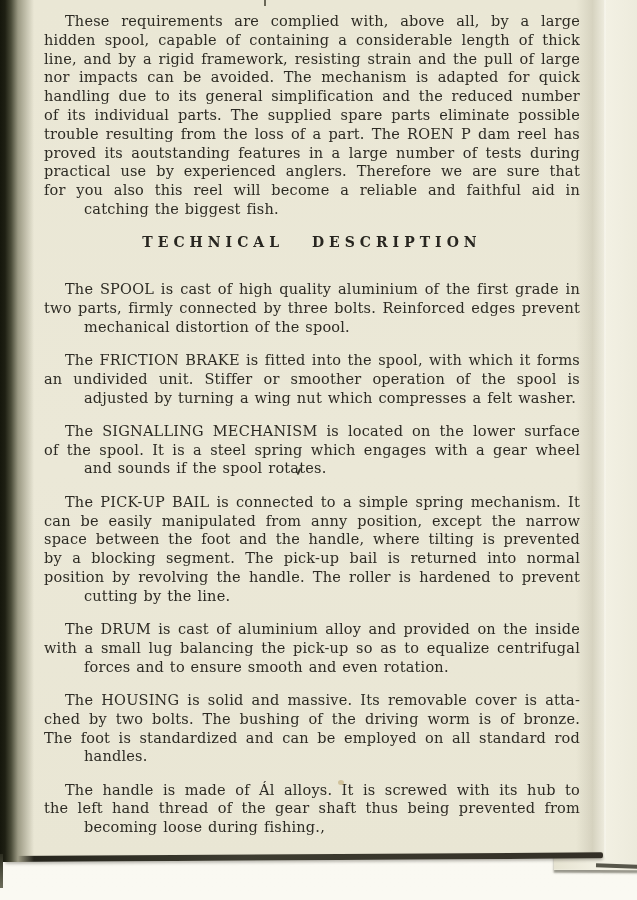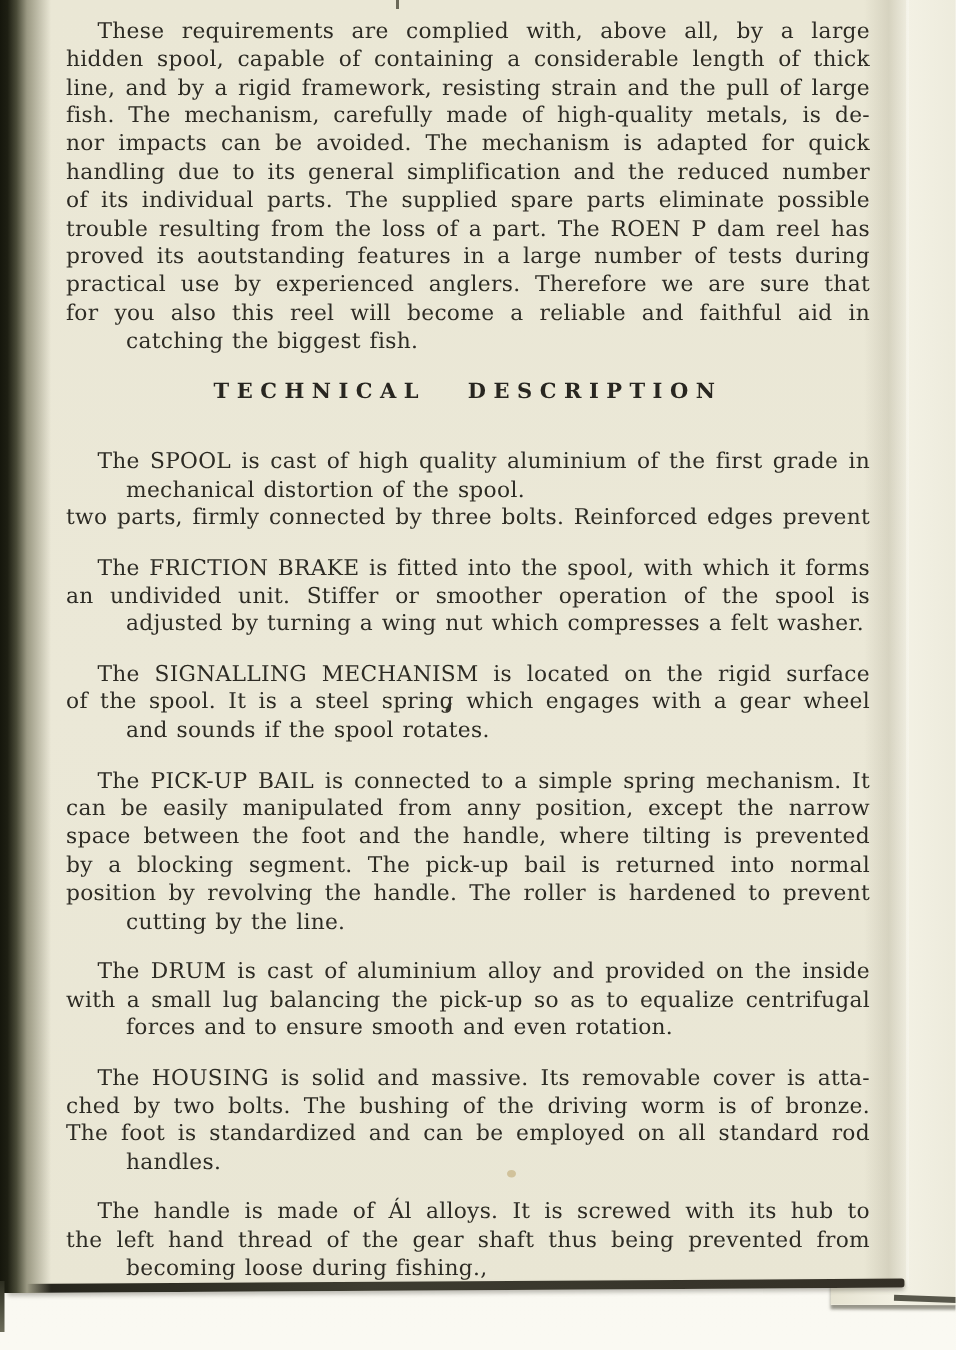--- a/index.html
+++ b/index.html
@@ -93,50 +93,49 @@
   <div class="under-bottom-edge"></div>
 
   <div class="page">
     <div class="text">
 
       <p class="para">
         </p>
         <div class="ln first">These requirements are complied with, above all, by a large</div>
         <div class="ln">hidden spool, capable of containing a considerable length of thick</div>
         <div class="ln">line, and by a rigid framework, resisting strain and the pull of large</div>
-        <div class="ln">fish. The mechanism, carefully made of high-quality metals, is de-</div>
         <div class="ln">nor impacts can be avoided. The mechanism is adapted for quick</div>
         <div class="ln">handling due to its general simplification and the reduced number</div>
         <div class="ln">of its individual parts. The supplied spare parts eliminate possible</div>
         <div class="ln">trouble resulting from the loss of a part. The ROEN P dam reel has</div>
         <div class="ln">proved its aoutstanding features in a large number of tests during</div>
         <div class="ln">practical use by experienced anglers. Therefore we are sure that</div>
         <div class="ln">for you also this reel will become a reliable and faithful aid in</div>
         <div class="ln last">catching the biggest fish.</div>
       <p></p>
 
       <h2 class="heading">TECHNICAL DESCRIPTION</h2>
 
       <p class="para">
         </p>
         <div class="ln first">The SPOOL is cast of high quality aluminium of the first grade in</div>
+        <div class="ln">two parts, firmly connected by three bolts. Reinforced edges prevent</div>
         <div class="ln last">mechanical distortion of the spool.</div>
-        <div class="ln">two parts, firmly connected by three bolts. Reinforced edges prevent</div>
       <p></p>
 
       <p class="para">
         </p>
         <div class="ln first">The FRICTION BRAKE is fitted into the spool, with which it forms</div>
         <div class="ln">an undivided unit. Stiffer or smoother operation of the spool is</div>
         <div class="ln last">adjusted by turning a wing nut which compresses a felt washer.</div>
       <p></p>
 
       <p class="para">
         </p>
-        <div class="ln first">The SIGNALLING MECHANISM is located on the rigid surface</div>
+        <div class="ln first">The SIGNALLING MECHANISM is located on the lower surface</div>
         <div class="ln">of the spool. It is a steel spring which engages with a gear wheel</div>
         <div class="ln last">and sounds if the spool rotates.</div>
       <p></p>
 
       <p class="para">
         </p>
         <div class="ln first">The PICK-UP BAIL is connected to a simple spring mechanism. It</div>
         <div class="ln">can be easily manipulated from anny position, except the narrow</div>
         <div class="ln">space between the foot and the handle, where tilting is prevented</div>
         <div class="ln">by a blocking segment. The pick-up bail is returned into normal</div>

